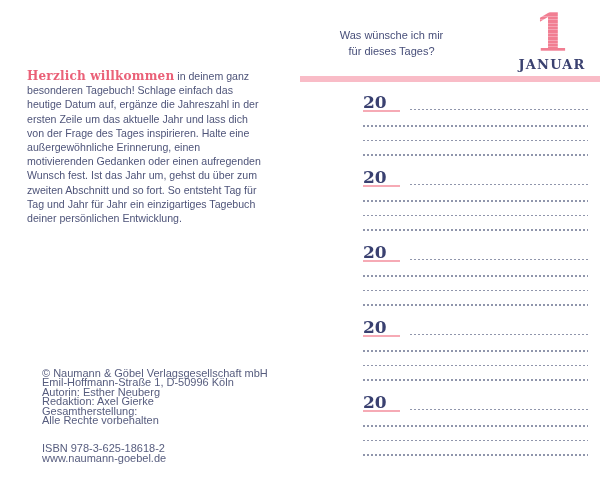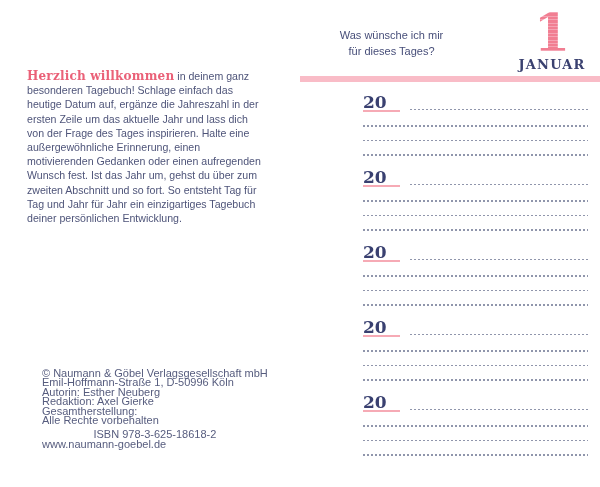--- a/index.html
+++ b/index.html
@@ -14,21 +14,21 @@
     font-size:10.6px; line-height:14.2px; color:#4e5479;
   }
   .intro .lead {
     font-family:"DejaVu Serif", serif; font-weight:bold;
     font-size:12px; color:#ea6178; letter-spacing:0.2px;
   }
   .imprint {
     position:absolute; left:42px; top:369px;
     font-size:11px; line-height:9.4px; color:#565c7e;
   }
-  .imprint .isbn { margin-top:5px;text-align:center; }
+  .imprint .isbn { margin-top:19px; }
   .imprint .web  { }
 
   
   .question {
     position:absolute; left:300px; top:28px; width:183px;
     text-align:center; font-size:11px; line-height:15.5px; color:#474e79;
   }
   .dateblock {
     position:absolute; left:518px; top:10px; width:68px; text-align:center;
     font-family:"DejaVu Serif", serif; font-weight:bold;

